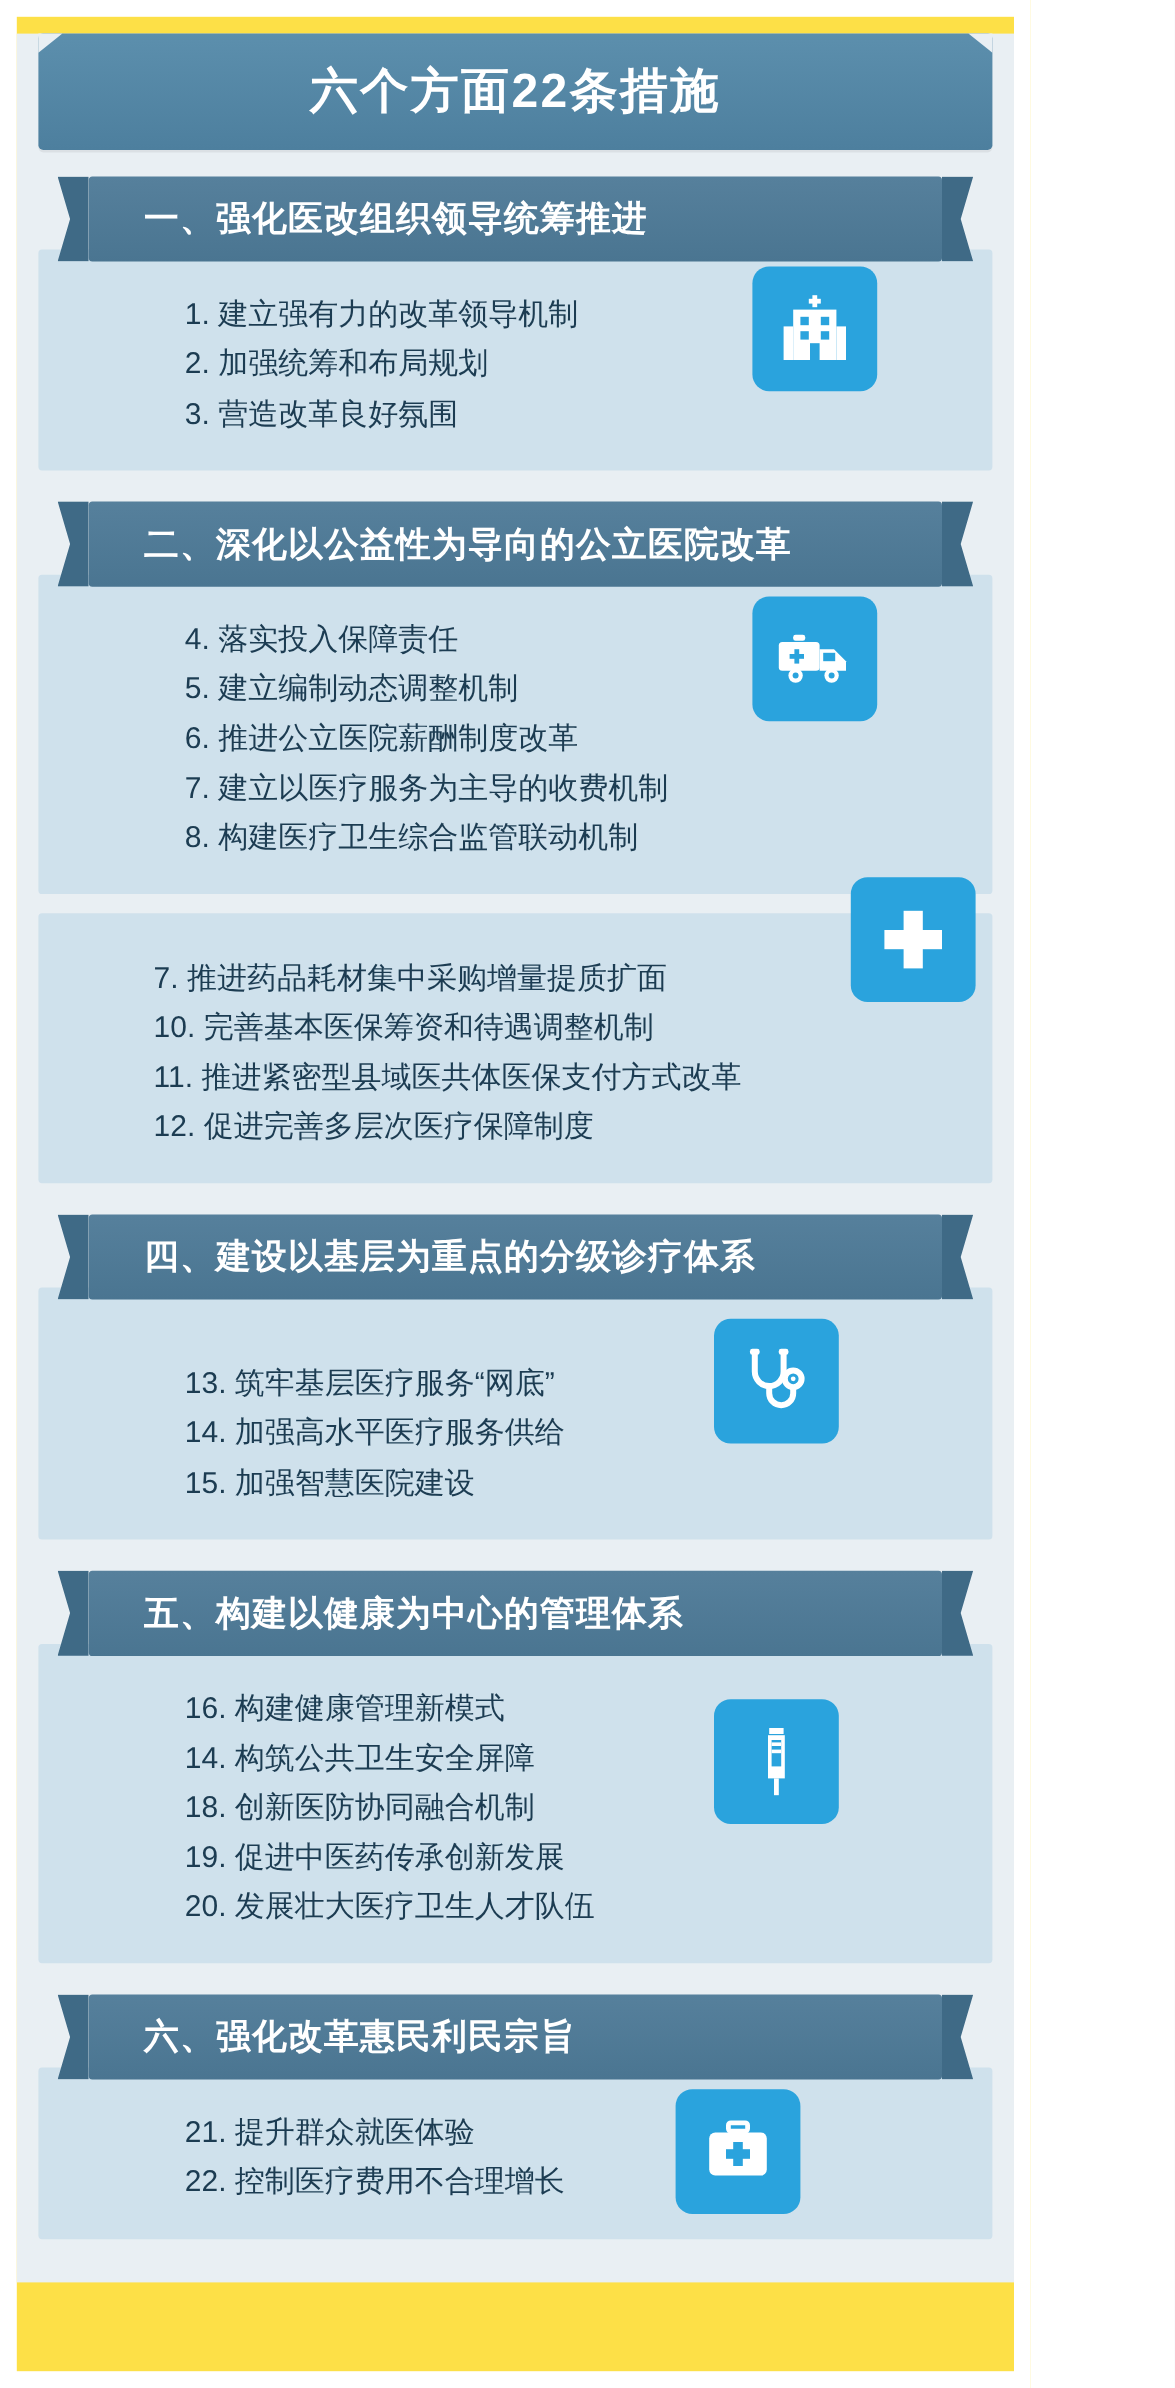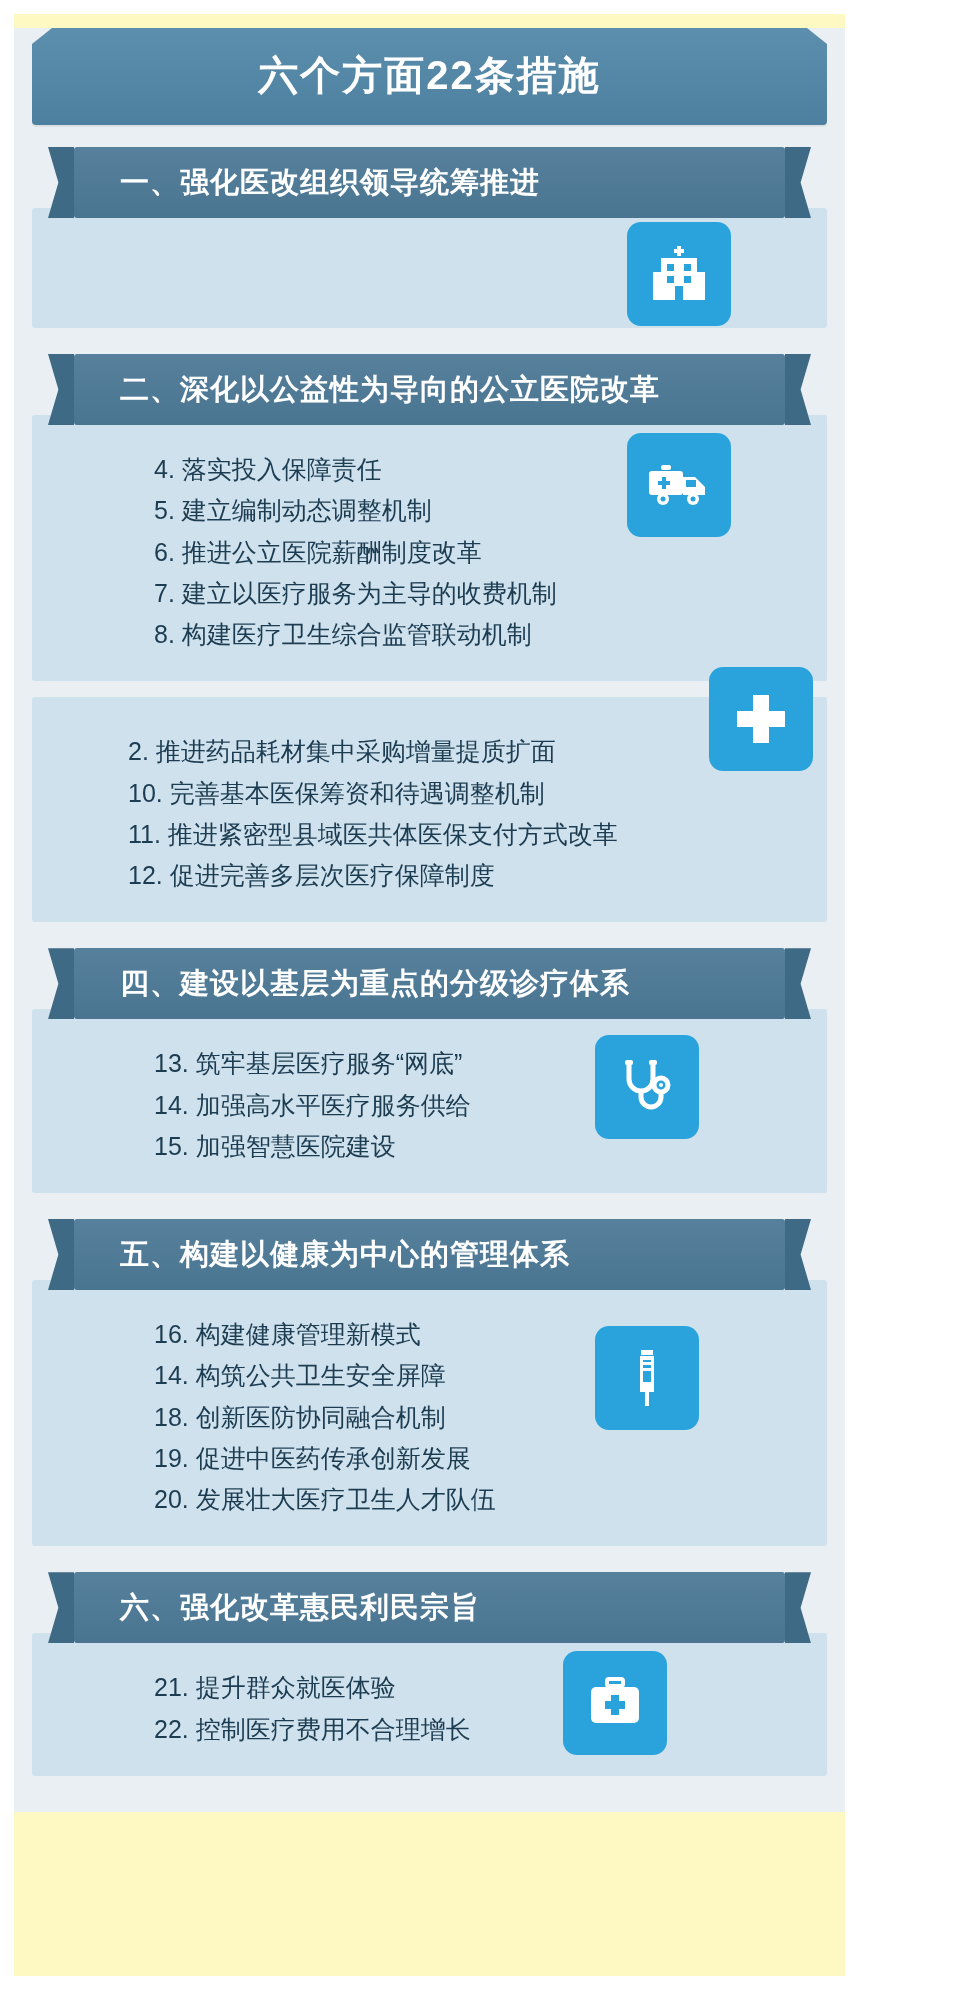--- a/index.html
+++ b/index.html
@@ -9,21 +9,21 @@
   body {
     width: 979px;
     min-height: 1990px;
     background: #ffffff;
     font-family: "Liberation Sans", sans-serif;
   }
   .poster {
     width: 859px;
     min-height: 1990px;
     box-sizing: border-box;
-    background: #fef9c3;
+    background: #fde047;
     border: 14px solid #ffffff;
     padding: 0 0 24px 0;
     position: relative;
   }
   .poster-inner {
     background: #e9eff3;
     padding: 0 0 10px 0;
   }
   
   .title-bar {
@@ -118,21 +118,21 @@
   .icon-box svg { display:block; }
 
   .sec1 .icon-box { right: 96px; top: 14px; }
   .sec2 .icon-box { right: 96px; top: 18px; }
   .sec3 .icon-box { right: 14px; top: -30px; }
   .sec4 .icon-box { right: 128px; top: 26px; }
   .sec5 .icon-box { right: 128px; top: 46px; }
   .sec6 .icon-box { right: 160px; top: 18px; }
 
   .sec3 .items { padding-left: 70px; }
-  .sec4 .items { padding-left: 96px; }
+  .sec4 .items { padding-left: 96px; margin-top: 26px; }
   .sec5 .items { padding-left: 96px; }
   .sec6 .items { padding-left: 96px; }
 </style>
 </head>
 <body>
 
 <div class="poster">
   <div class="poster-inner">
 
     <div class="title-bar">六个方面22条措施</div>
@@ -146,20 +146,25 @@
             <rect x="27" y="7" width="10" height="4" fill="#ffffff"></rect>
             <rect x="14" y="16" width="36" height="42" fill="#ffffff"></rect>
             <rect x="20" y="22" width="7" height="7" fill="#2aa3dd"></rect>
             <rect x="37" y="22" width="7" height="7" fill="#2aa3dd"></rect>
             <rect x="20" y="34" width="7" height="7" fill="#2aa3dd"></rect>
             <rect x="37" y="34" width="7" height="7" fill="#2aa3dd"></rect>
             <rect x="28" y="44" width="8" height="14" fill="#2aa3dd"></rect>
             <rect x="6" y="30" width="8" height="28" fill="#ffffff"></rect>
             <rect x="50" y="30" width="8" height="28" fill="#ffffff"></rect>
           </svg>
+        </div>
+        <div class="items">
+          <div class="item">1. 建立强有力的改革领导机制</div>
+          <div class="item">2. 加强统筹和布局规划</div>
+          <div class="item">3. 营造改革良好氛围</div>
         </div>
       </div>
     </div>
 
     <div class="section sec2">
       <div class="section-header">二、深化以公益性为导向的公立医院改革</div>
       <div class="section-body">
         <div class="icon-box">
           <svg width="68" height="64" viewBox="0 0 68 64">
             <rect x="4" y="18" width="34" height="24" rx="3" fill="#ffffff"></rect>
@@ -186,21 +191,21 @@
 
     <div class="section sec3">
       <div class="section-body">
         <div class="icon-box">
           <svg width="64" height="64" viewBox="0 0 64 64">
             <rect x="24" y="8" width="16" height="48" fill="#ffffff"></rect>
             <rect x="8" y="24" width="48" height="16" fill="#ffffff"></rect>
           </svg>
         </div>
         <div class="items">
-          <div class="item">2. 推进药品耗材集中采购增量提质扩面</div>
+          <div class="item">7. 推进药品耗材集中采购增量提质扩面</div>
           <div class="item">10. 完善基本医保筹资和待遇调整机制</div>
           <div class="item">11. 推进紧密型县域医共体医保支付方式改革</div>
           <div class="item">12. 促进完善多层次医疗保障制度</div>
         </div>
       </div>
     </div>
 
     <div class="section sec4">
       <div class="section-header">四、建设以基层为重点的分级诊疗体系</div>
       <div class="section-body">

